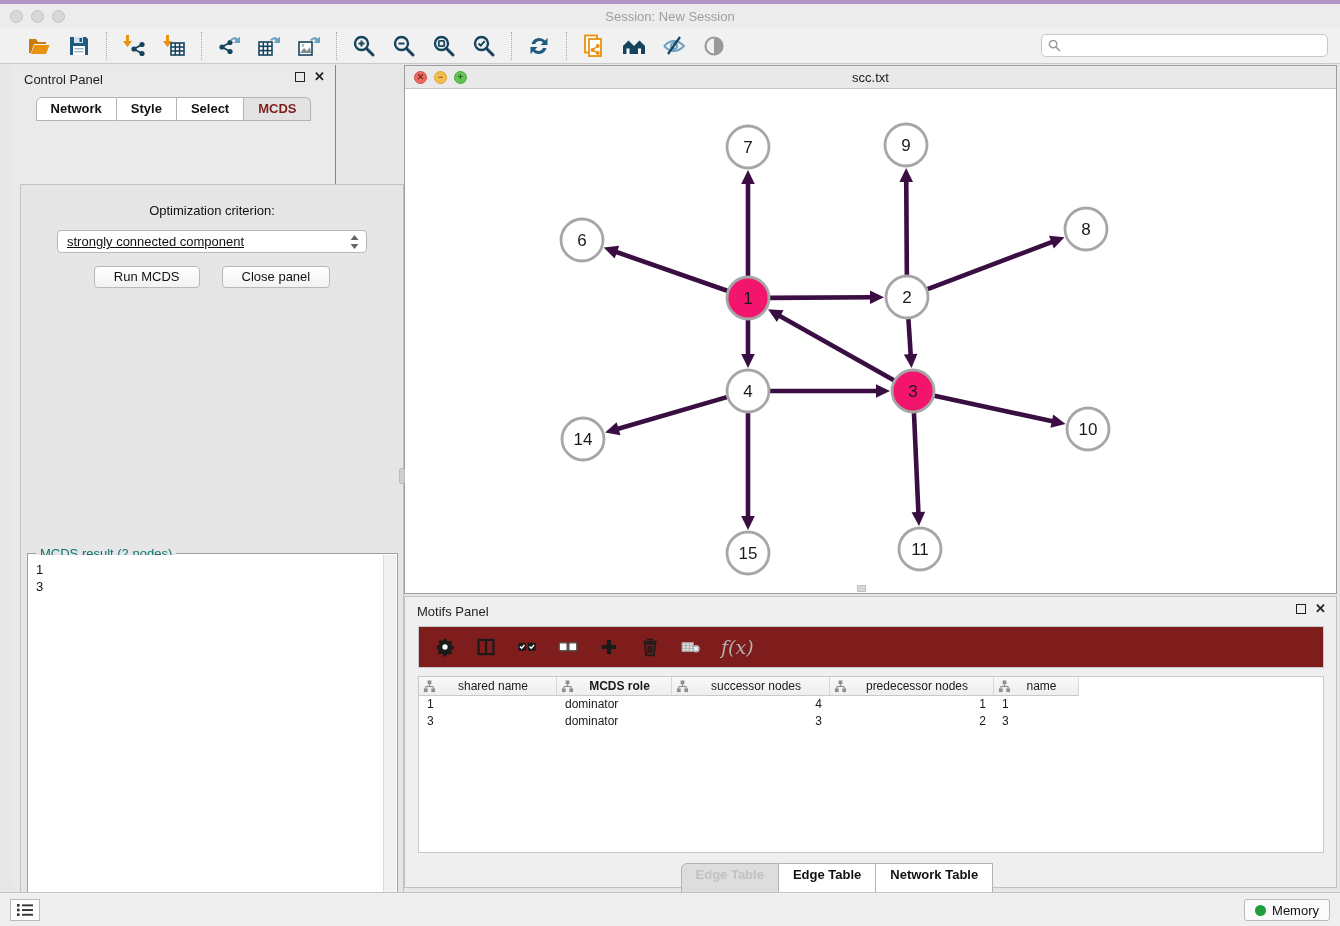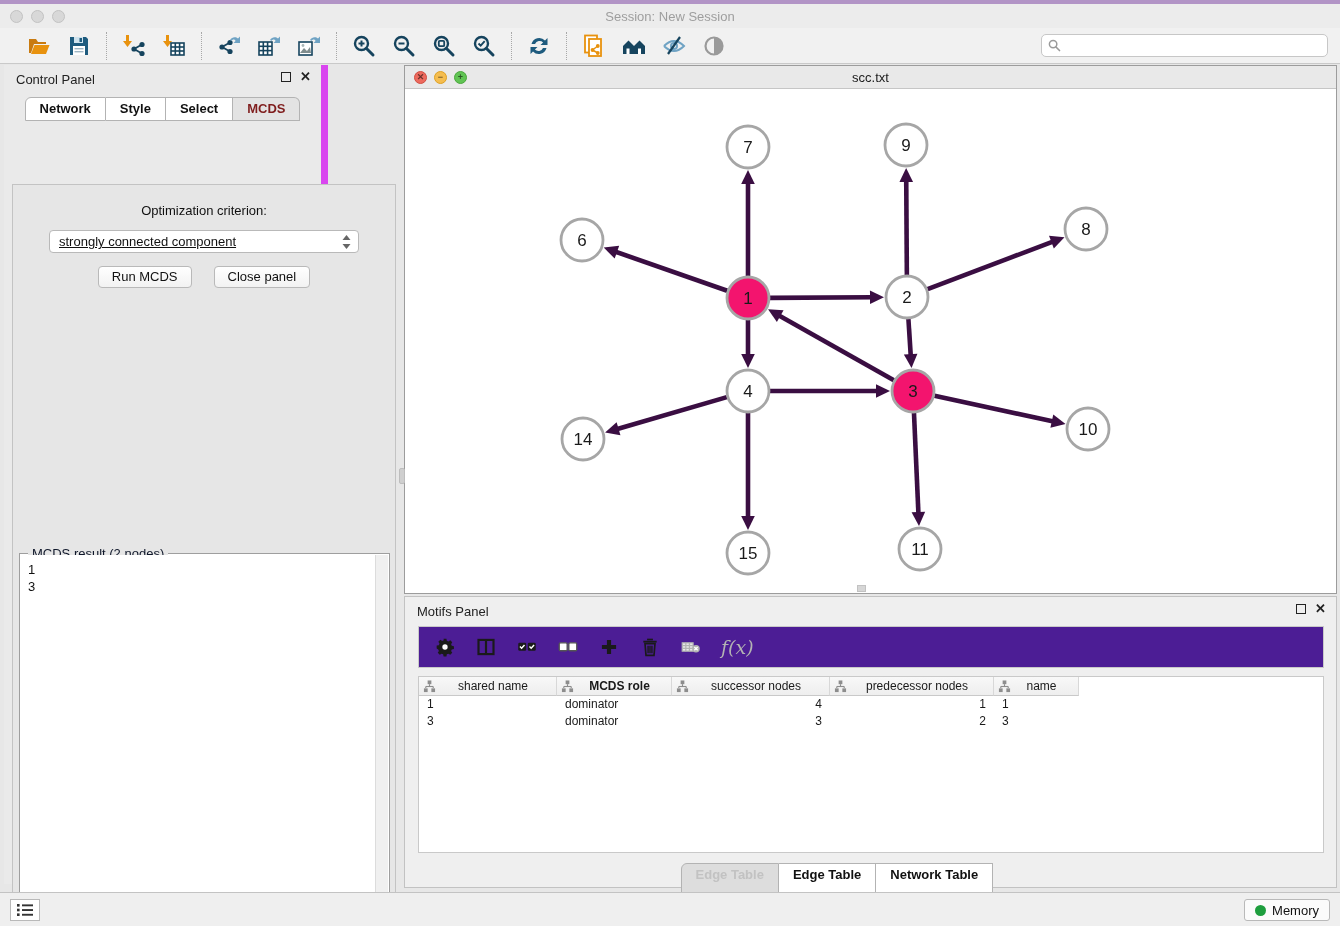--- a/index.html
+++ b/index.html
@@ -18,65 +18,65 @@
     border-bottom:1px solid #C9C9C9; display:flex; align-items:center; padding:0 12px; }
   .tb-group { display:flex; align-items:center; gap:14px; padding:0 14px; }
   .tb-sep { width:1px; height:28px; border-left:1px dotted #A8A8A8; }
   .tb-icon { width:26px; height:26px; display:flex; align-items:center; justify-content:center; cursor:default; }
   .tb-icon svg { width:24px; height:24px; }
   .search-wrap { margin-left:auto; width:287px; height:23px; border:1px solid #C7C7C7; border-radius:5px;
     background:#FFF; display:flex; align-items:center; padding:0 6px; gap:4px; }
   .search-wrap input { border:none; outline:none; flex:1; font-size:12px; background:transparent; font-family:"Liberation Sans",sans-serif; }
 
   
-  .control-panel { position:absolute; left:4px; top:65px; width:324px; height:819px; background:#EAEAEA; border-right:7px solid #d946ef; }
+  .control-panel { position:absolute; left:12px; top:65px; width:324px; height:819px; background:#EAEAEA; border-right:1px solid #d946ef; }
   .panel-header { position:relative; height:28px; }
   .panel-title { position:absolute; left:12px; top:7px; font-size:13px; color:#222; }
   .panel-btns { position:absolute; right:10px; top:7px; display:flex; gap:9px; align-items:center; }
   .float-btn { width:10px; height:10px; border:1.5px solid #222; background:transparent; }
   .close-btn { font-size:13px; font-weight:bold; color:#222; line-height:10px; }
 
   .tabs-row { display:flex; justify-content:center; margin-top:4px; }
   .tab { font-size:13px; font-weight:bold; padding:3px 14px 4px; background:#FFF; border:1px solid #B3B3B3; border-left:none; color:#111; }
   .tab:first-child { border-left:1px solid #B3B3B3; border-radius:6px 0 0 0; }
   .tab.selected { background:#E3E3E3; color:#7f1d1d; border-radius:0 6px 0 0; }
   .tabs-row .tab:last-child { border-radius:6px 6px 0 0; border-radius:0 6px 0 0; }
 
   .cp-content { position:absolute; left:8px; top:119px; width:384px; height:763px; background:#E6E6E6; border:1px solid #C3C3C3; }
   .opt-label { text-align:center; margin-top:18px; font-size:13px; color:#111; }
   .dropdown { position:relative; margin:12px auto 0; width:310px; height:23px; background:#FFF; border:1px solid #B9B9B9; border-radius:4px;
     font-size:13px; color:#111; display:flex; align-items:center; padding-left:9px;text-decoration:underline; }
   .dd-spin { position:absolute; right:6px; top:3px; }
   .btn-row { display:flex; justify-content:center; gap:22px; margin-top:13px; }
   .push-btn { font-size:13px; color:#111; background:linear-gradient(#FFFFFF,#F2F2F2); border:1px solid #B9B9B9; border-radius:4px;
-    padding:2px 13px 3px; font-family:"Liberation Sans",sans-serif; }
+    padding:2px 19px 3px; font-family:"Liberation Sans",sans-serif; }
 
   .result-box { position:absolute; left:6px; top:368px; width:371px; height:382px; border:1px solid #9E9E9E; background:#FFF; }
-  .result-legend { position:absolute; left:8px; top:-8px; background:#E6E6E6; padding:0 4px; font-size:13px; color:#0f172a; }
+  .result-legend { position:absolute; left:8px; top:-8px; background:#E6E6E6; padding:0 4px; font-size:13px; color:#0f766e; }
   .result-area { position:absolute; inset:1px; background:#FFF; padding:6px 0 0 7px; font-size:13px; color:#111; line-height:17px; }
   .result-scroll { position:absolute; right:1px; top:1px; bottom:1px; width:13px; background:#F0F0F0; border-left:1px solid #DCDCDC; }
 
   
   .net-window { position:absolute; left:404px; top:65px; width:933px; height:529px; background:#FFF; border:1px solid #9C9C9C; }
   .net-titlebar { position:relative; height:23px; background:#E9E9E9; border-bottom:1px solid #C6C6C6; }
   .net-title { position:absolute; left:0; right:0; top:4px; text-align:center; font-size:13px; color:#1A1A1A; }
   .net-lights { position:absolute; left:9px; top:5px; display:flex; gap:7px; }
   .nl { width:13px; height:13px; border-radius:50%; font-size:9px; font-weight:bold; color:rgba(0,0,0,.55);
        display:flex; align-items:center; justify-content:center; line-height:1; }
   .nl.red { background:#ED6A5E; border:1px solid #D04E42; }
   .nl.yellow { background:#F5BD4F; border:1px solid #DEA123; }
   .nl.green { background:#61C454; border:1px solid #4AA73C; }
   .net-canvas { position:absolute; left:0; top:23px; right:0; bottom:0; background:#FFF; }
   .net-canvas svg { position:absolute; left:0; top:0; }
   .h-scroll-nub { position:absolute; left:452px; bottom:1px; width:9px; height:7px; background:#D6D6D6; border:1px solid #C2C2C2; }
   .v-scroll-nub { position:absolute; left:399px; top:468px; width:6px; height:16px; background:#CFCFCF; border:1px solid #BDBDBD; border-radius:2px; }
 
   
   .table-panel { position:absolute; left:404px; top:596px; width:933px; height:292px; background:#EFEFEF; border:1px solid #C2C2C2; }
-  .tp-toolbar { position:absolute; left:13px; top:29px; width:906px; height:42px; background:#4c1d95; border:1px solid #C9C9C9;
+  .tp-toolbar { position:absolute; left:13px; top:29px; width:906px; height:42px; background:#7f1d1d; border:1px solid #C9C9C9;
     display:flex; align-items:center; gap:19px; padding-left:15px; }
   .tp-icon { width:22px; height:22px; display:flex; align-items:center; justify-content:center; }
   .tp-icon svg { width:20px; height:20px; }
   .fx-label { font-family:"DejaVu Serif", serif; font-style:italic; font-size:19px; color:#B3B3B3; }
   .tp-table { position:absolute; left:13px; top:79px; width:906px; height:177px; background:#FFF; border:1px solid #C9C9C9; overflow:hidden; }
   .thead { display:flex; height:19px; }
   .th { background:linear-gradient(#F8F8F8,#EEEEEE); border-right:1px solid #D8D8D8; border-bottom:1px solid #C9C9C9;
     display:flex; align-items:center; font-size:12px; color:#1A1A1A; }
   .th .tree-ic { margin-left:4px; }
   .th .th-label { flex:1; text-align:center; padding-right:6px; }

